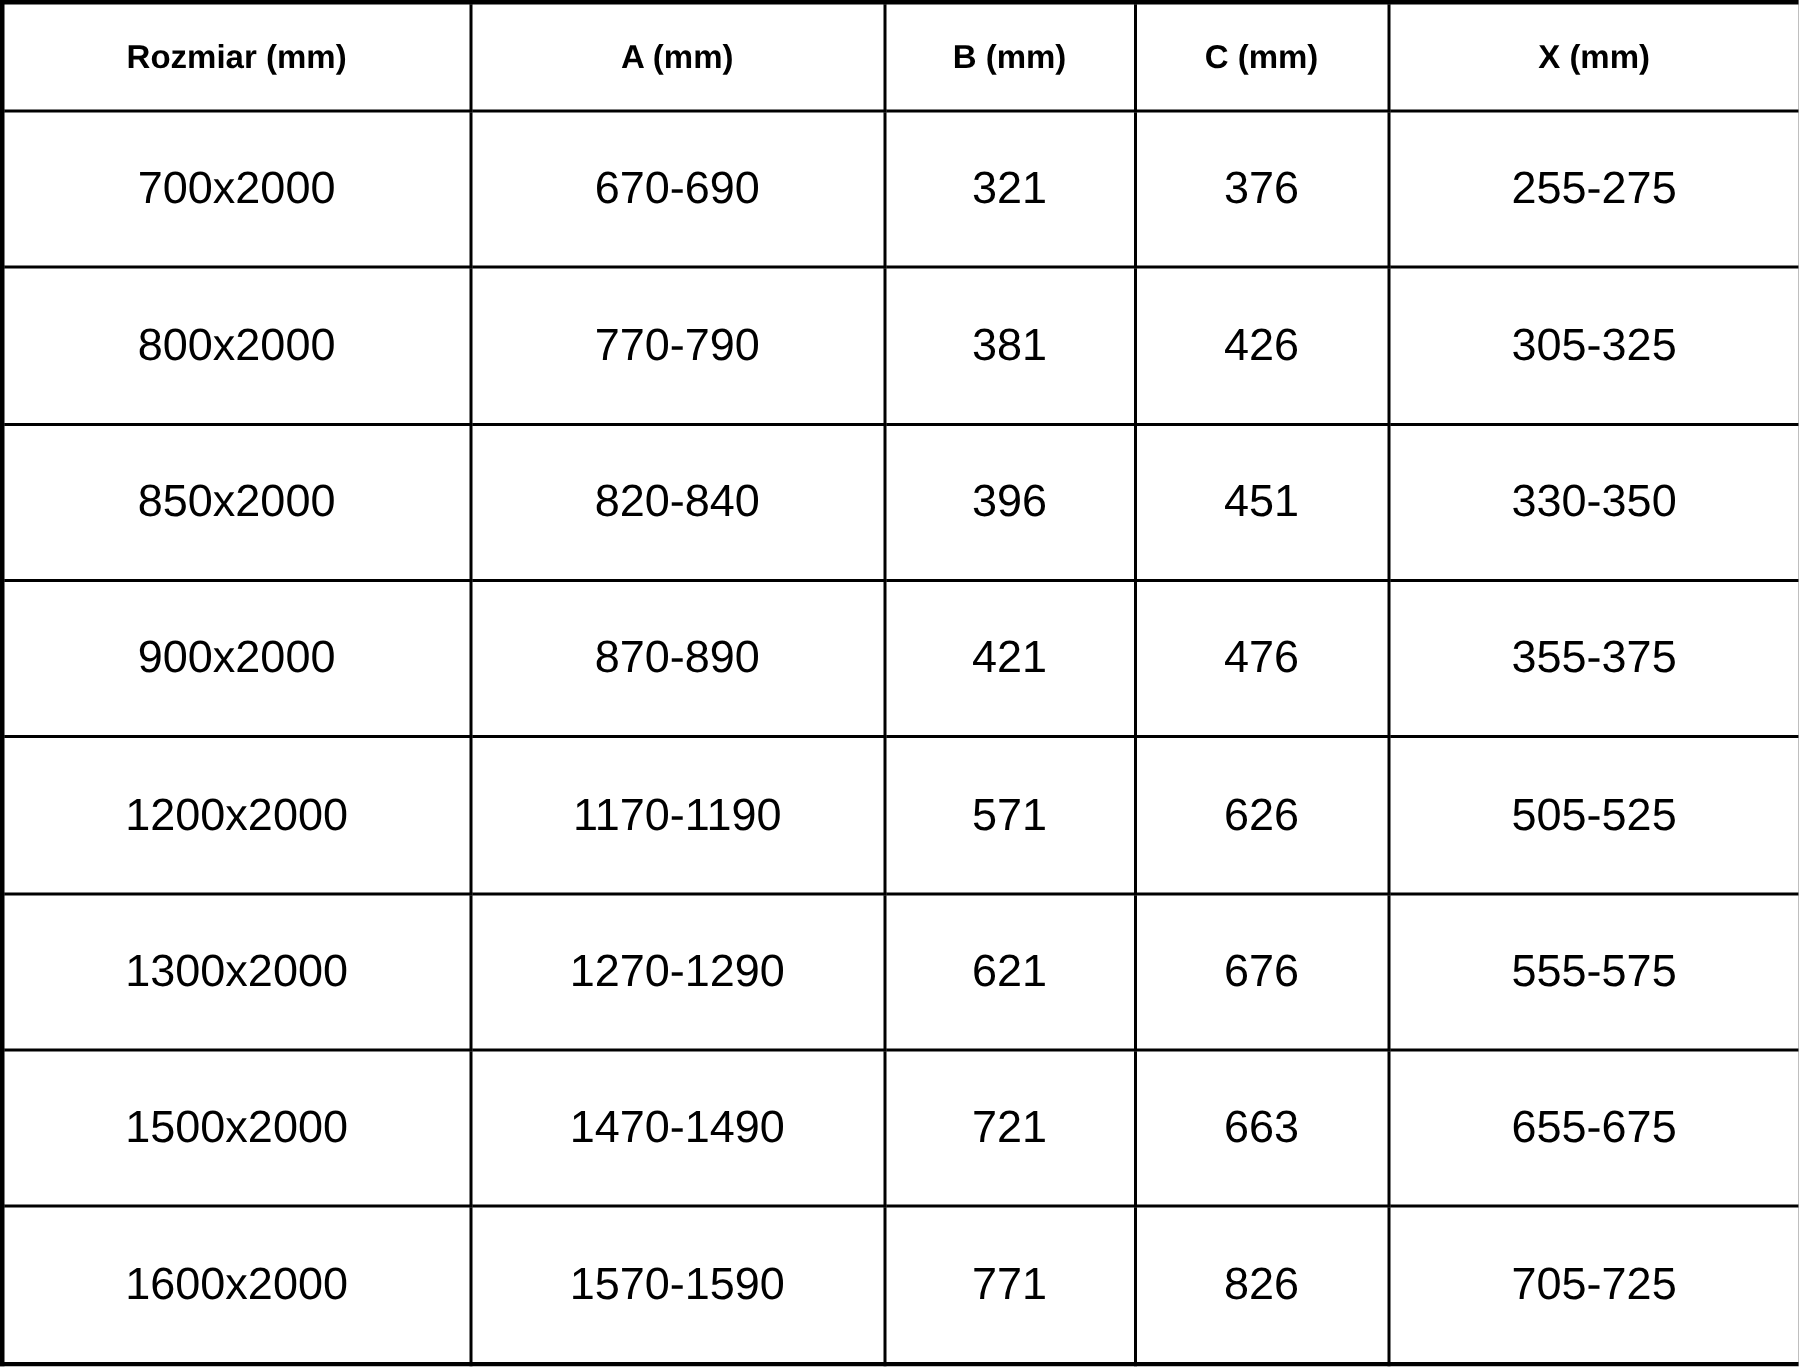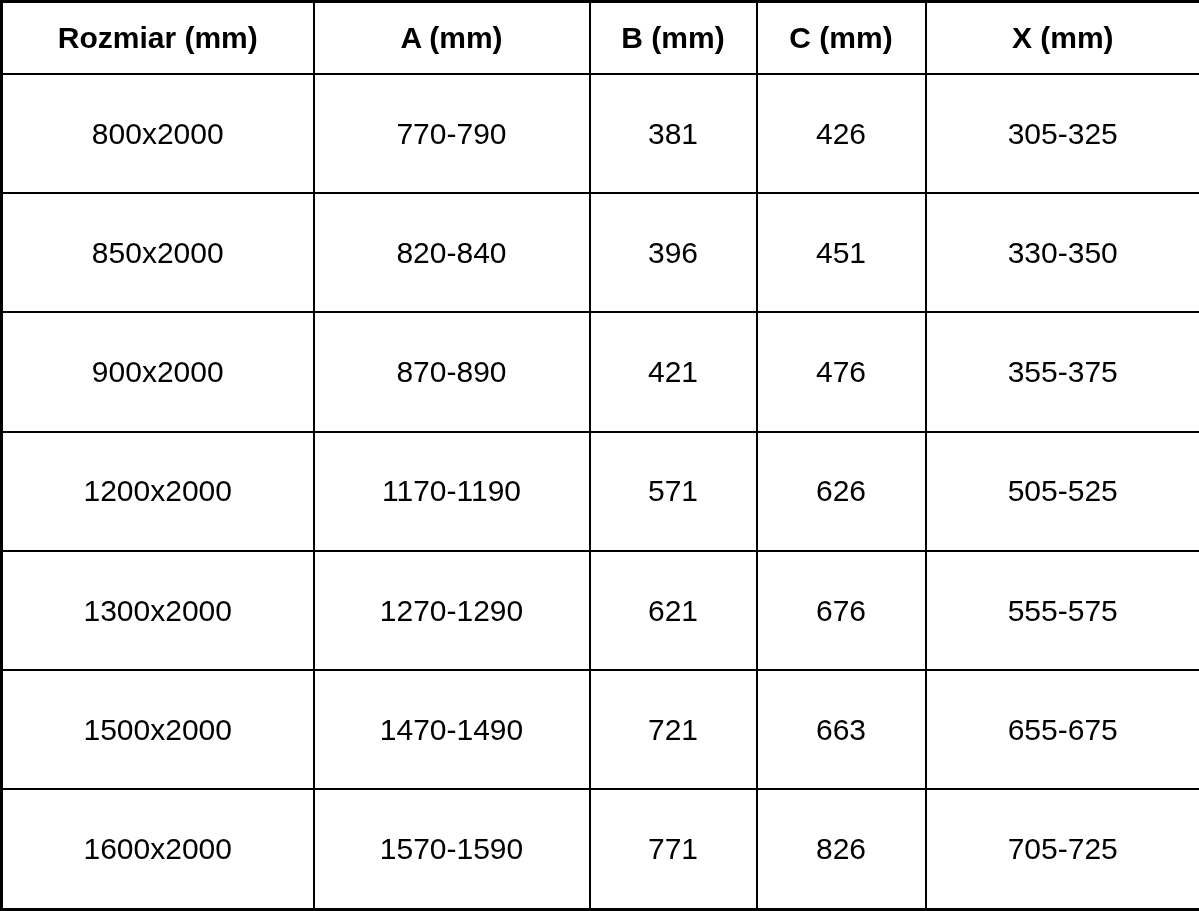--- a/index.html
+++ b/index.html
@@ -30,21 +30,21 @@
   table.spec-table td {
     text-align: center;
     vertical-align: middle;
     color: #000000;
     padding: 0;
     height: 70px;
     white-space: nowrap;
     overflow: hidden;
   }
   table.spec-table th {
-    font-size: 30px;
+    font-size: 22px;
     font-weight: bold;
   }
   table.spec-table td {
     font-size: 30px;
     font-weight: normal;
   }
   col.col-rozmiar { width: 312px; }
   col.col-a       { width: 276px; }
   col.col-b       { width: 167px; }
   col.col-c       { width: 169px; }
@@ -64,20 +64,27 @@
   <thead>
     <tr>
       <th>Rozmiar (mm)</th>
       <th>A (mm)</th>
       <th>B (mm)</th>
       <th>C (mm)</th>
       <th>X (mm)</th>
     </tr>
   </thead>
   <tbody>
+      <tr>
+        <td>700x2000</td>
+        <td>670-690</td>
+        <td>321</td>
+        <td>376</td>
+        <td>255-275</td>
+      </tr>
       <tr>
         <td>800x2000</td>
         <td>770-790</td>
         <td>381</td>
         <td>426</td>
         <td>305-325</td>
       </tr>
       <tr>
         <td>850x2000</td>
         <td>820-840</td>

